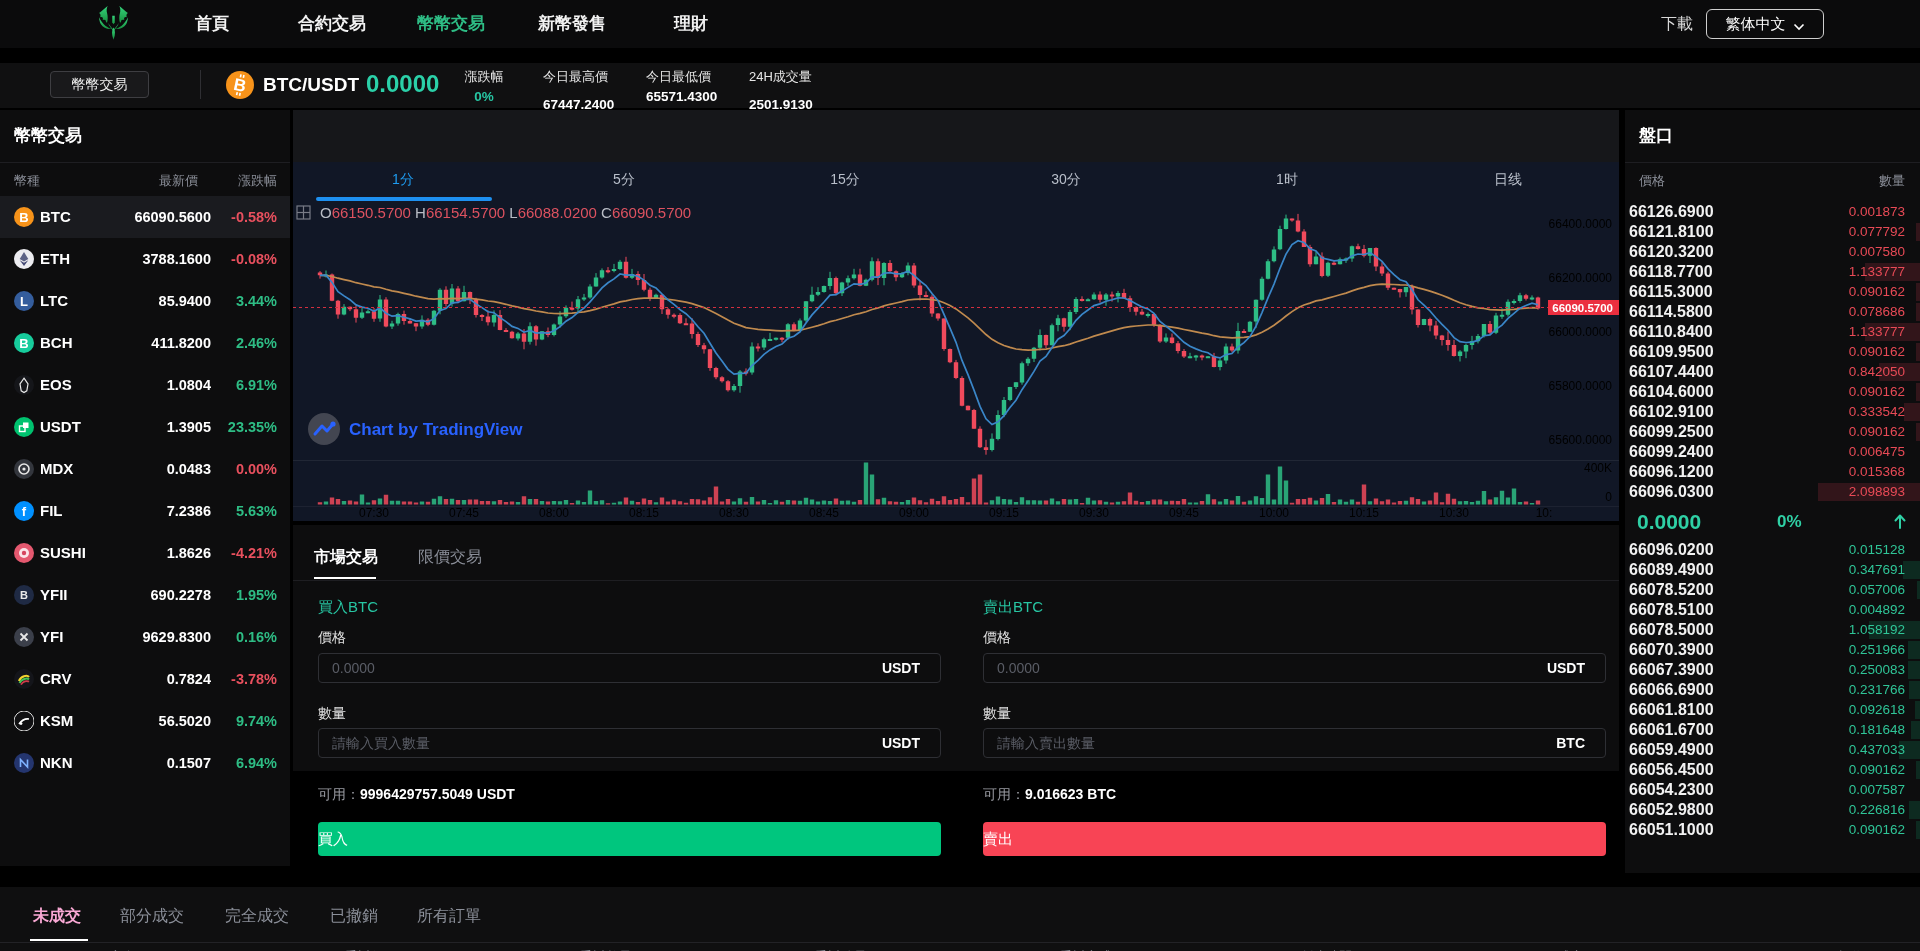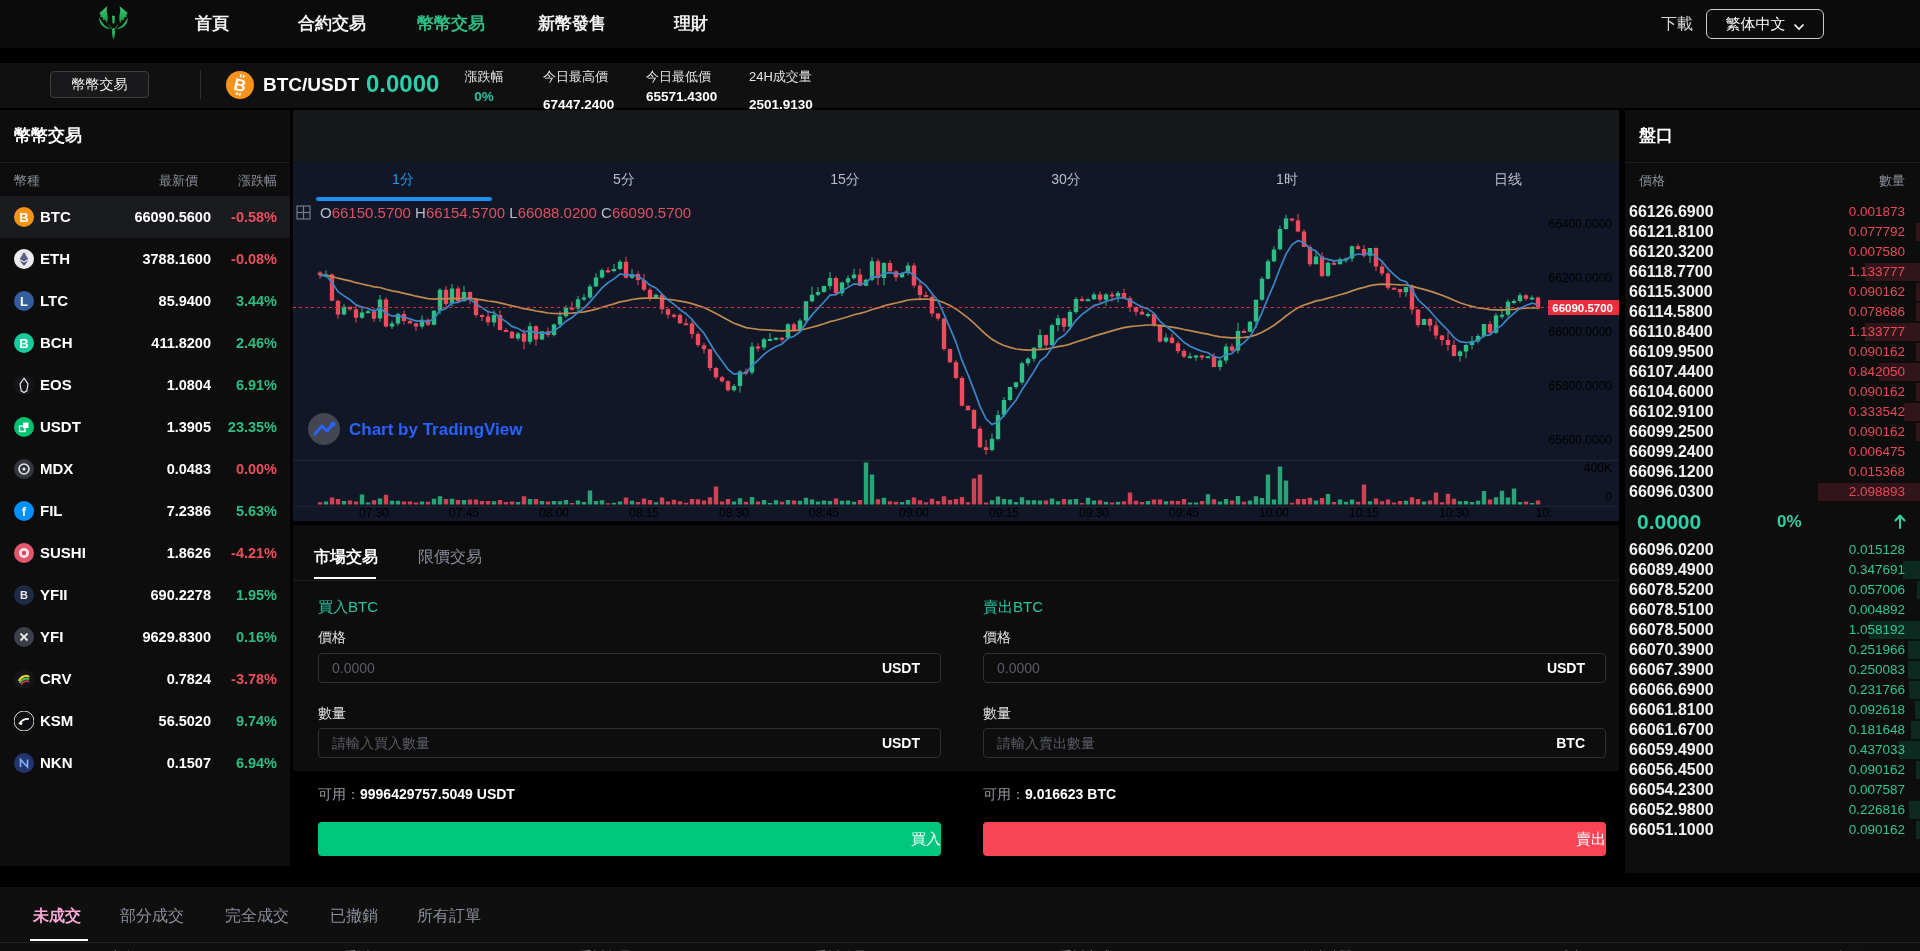--- a/index.html
+++ b/index.html
@@ -63,21 +63,21 @@
 #tund{position:absolute;left:21px;top:52px;width:62px;height:2px;background:#fff}
 #tdiv{position:absolute;left:0;top:55px;width:1326px;height:1px;background:#1e1e22}
 .fcol{position:absolute;top:56px;width:623px}
 .ftitle{position:absolute;left:0;top:17px;font-size:15px;color:#27c6a3}
 .flabel{position:absolute;left:0;font-size:14px;color:#e2e2e2}
 .finput{position:absolute;left:0;width:623px;height:30px;border:1px solid #2e2f34;border-radius:4px;background:#0d0d0e}
 .finput .ph{position:absolute;left:13px;top:0;line-height:28px;font-size:14px;color:#5a5d66}
 .finput .sfx{position:absolute;right:20px;top:0;line-height:28px;font-size:14px;font-weight:bold;color:#fff}
 .avail{position:absolute;left:0;top:205px;font-size:14px;color:#9a9ca3}
 .avail b{color:#fff}
-.fbtn{position:absolute;left:0;top:241px;width:623px;height:34px;border-radius:4px;text-align:right;line-height:34px;font-size:15px;color:#fff}
+.fbtn{position:absolute;left:0;top:241px;width:623px;height:34px;border-radius:4px;text-align:left;line-height:34px;font-size:15px;color:#fff}
 
 .btab{position:absolute;top:0;height:52px;line-height:58px;font-size:16px;color:#8b8f99}
 .btab.on{color:#f9a8d4;font-weight:bold}
 #bund{position:absolute;left:30px;top:52px;width:58px;height:2px;background:#fff}
 #bdiv{position:absolute;left:0;top:55px;width:1920px;height:1px;background:#222226}
 .bh{position:absolute;top:61px;font-size:13px;color:#8b8f99}
 </style></head>
 <body>
 <div id="nav">
   <svg width="31" height="36" viewBox="0 0 34 40" style="position:absolute;left:98px;top:5px">

